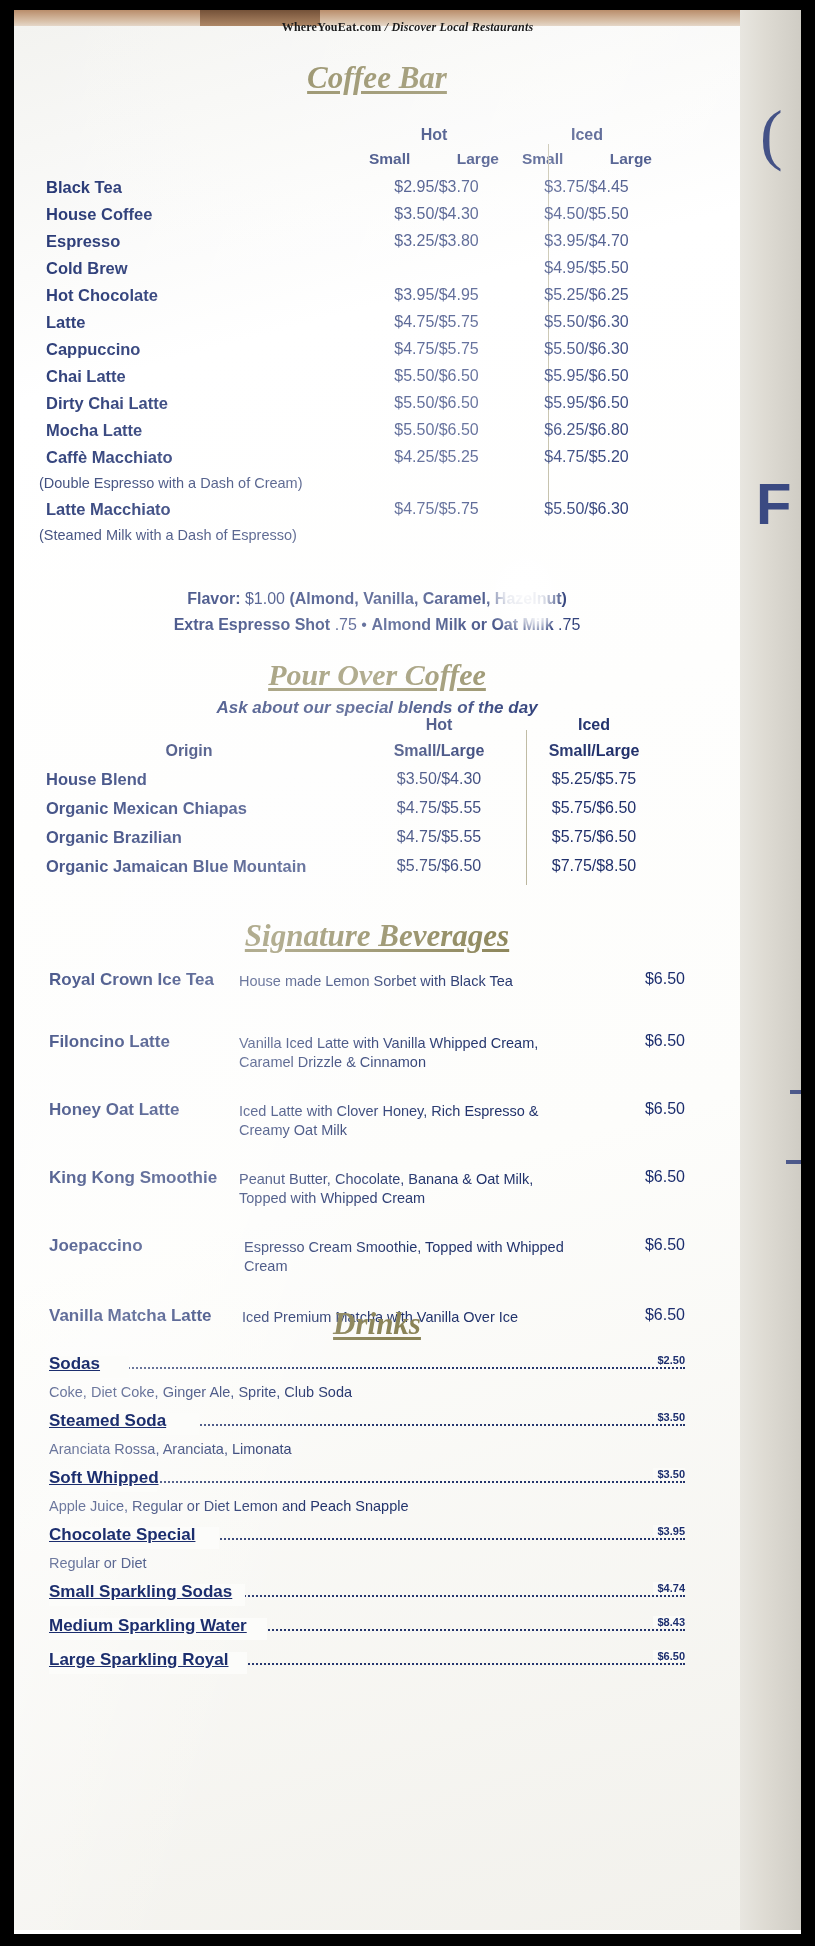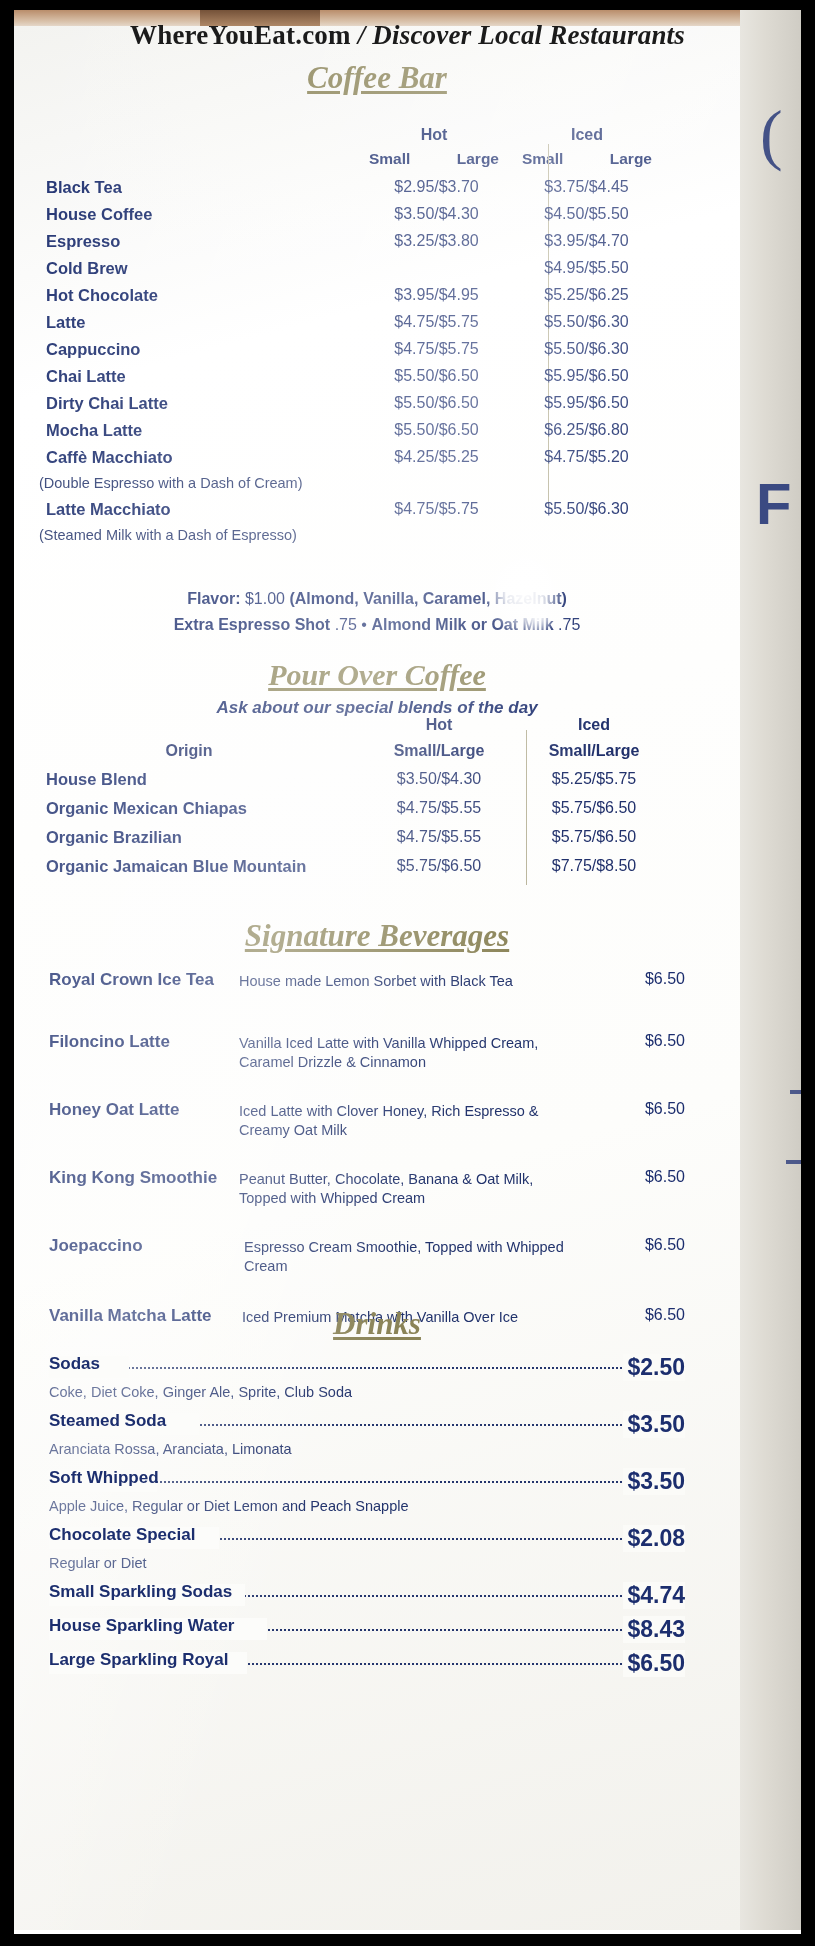--- a/index.html
+++ b/index.html
@@ -91,21 +91,21 @@
     pointer-events:none;
   }
 
   
   #watermark {
     position: absolute;
     left: 0; top: 20px;
     width: 815px;
     text-align: center;
     font-family: "Liberation Serif", serif;
-    font-size: 27px;
+    font-size: 12px;
     font-style: italic;
     font-weight: 700;
     color: #1b1b1b;
     z-index: 40;
     letter-spacing: .2px;
   }
   #watermark .wm-normal { font-style: normal; font-weight: 700; }
 
   
   .script-title {
@@ -167,26 +167,26 @@
   .sig-row .desc { position:absolute; top:2px; font-size:14.5px; line-height:19px; color:#22336c; }
   .sig-row .pr { position:absolute; right:55px; top:0; font-size:16px; font-weight:400; color:#1c2e6e; }
 
   
   #drinks { position:absolute; left:0; top:1280px; width:726px; }
   #drinks .script-title { font-size: 31px; }
   .dr-list { position:absolute; left:0; top:48px; width:726px; }
   .dr-row { position:relative; height:30px; }
   .dr-row .nm { position:absolute; left:35px; top:0; font-weight:700; font-size:17px; color:#1c2e6e; white-space:nowrap; background:transparent; padding-right:5px; }
   .dr-row .leader { position:absolute; left:35px; right:55px; top:13px; border-bottom: 2.5px dotted #24356d; }
-  .dr-row .pr { position:absolute; right:55px; top:0; font-size:23px; font-weight:700; color:#1c2e6e; background:#fbfbf8; padding-left:4px;margin-left:24px; }
+  .dr-row .pr { position:absolute; right:55px; top:0; font-size:11px; font-weight:700; color:#1c2e6e; background:#fbfbf8; padding-left:4px;margin-left:24px; }
   .dr-sub { position:relative; height:27px; }
   .dr-sub .txt { position:absolute; left:35px; top:0; font-size:14.5px; color:#22336c; }
   
   .dr-row .nm, .dr-row .pr { z-index:3; }
-  .dr-row .nm { background: linear-gradient(180deg, rgba(252,252,250,0) 0%, rgba(252,252,250,0) 100%); }
+  .dr-row .nm { background: linear-gradient(180deg, rgba(252,252,250,0) 0%, rgba(252,252,250,0) 100%); text-decoration: underline; }
   .dr-row .nm::after {
     content:""; position:absolute; left:0; top:0; right:0; bottom:0; z-index:-1;
   }
   .nm-mask { position:absolute; left:35px; top:2px; height:22px; background:#fcfcfa; z-index:2; }
 </style>
 </head>
 <body>
 
 <div id="photo">
 
@@ -406,37 +406,37 @@
           <span class="pr">$3.50</span>
         </div>
         <div class="dr-sub">
           <span class="txt">Apple Juice, Regular or Diet Lemon and Peach Snapple</span>
         </div>
 
         <div class="dr-row">
           <span class="leader"></span>
           <span class="nm-mask" style="width:170px;"></span>
           <span class="nm">Chocolate Special</span>
-          <span class="pr">$2.08</span>
+          <span class="pr">$3.95</span>
         </div>
         <div class="dr-sub">
           <span class="txt">Regular or Diet</span>
         </div>
 
         <div class="dr-row">
           <span class="leader"></span>
           <span class="nm-mask" style="width:196px;"></span>
           <span class="nm">Small Sparkling Sodas</span>
           <span class="pr">$4.74</span>
         </div>
 
         <div class="dr-row" style="margin-top:4px;">
           <span class="leader"></span>
           <span class="nm-mask" style="width:218px;"></span>
-          <span class="nm">House Sparkling Water</span>
+          <span class="nm">Medium Sparkling Water</span>
           <span class="pr">$8.43</span>
         </div>
 
         <div class="dr-row" style="margin-top:4px;">
           <span class="leader"></span>
           <span class="nm-mask" style="width:198px;"></span>
           <span class="nm">Large Sparkling Royal</span>
           <span class="pr">$6.50</span>
         </div>
 

